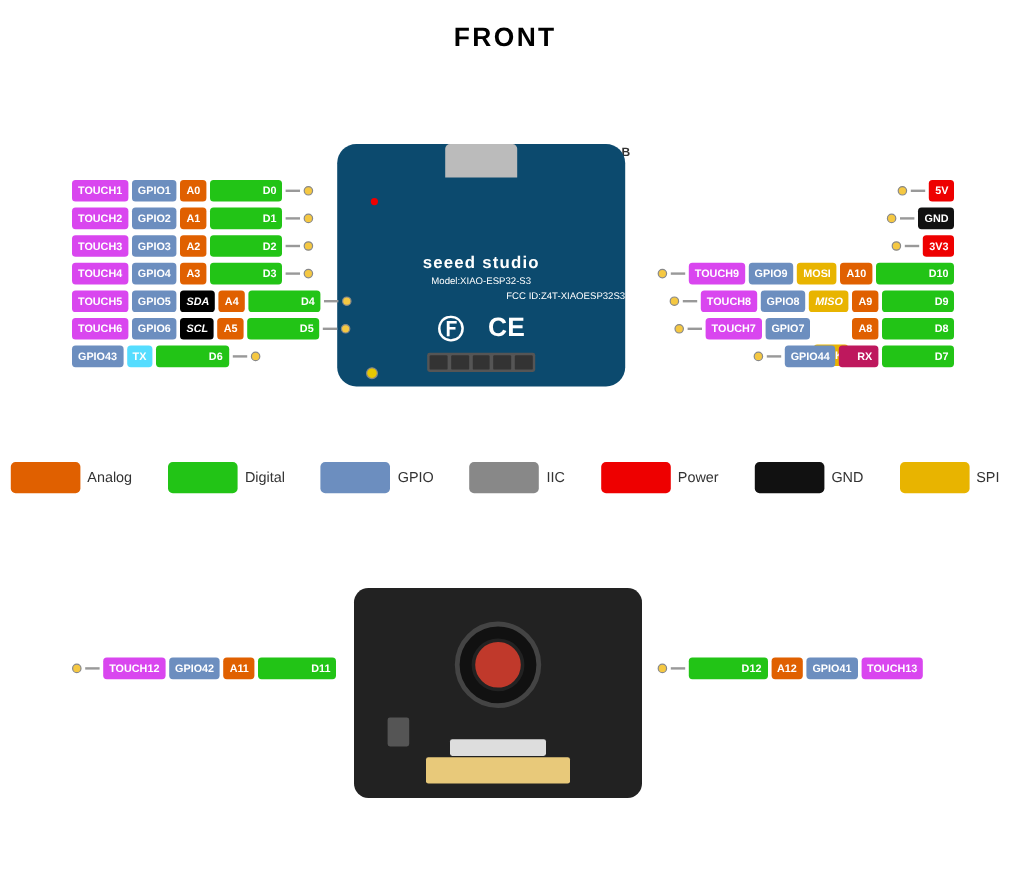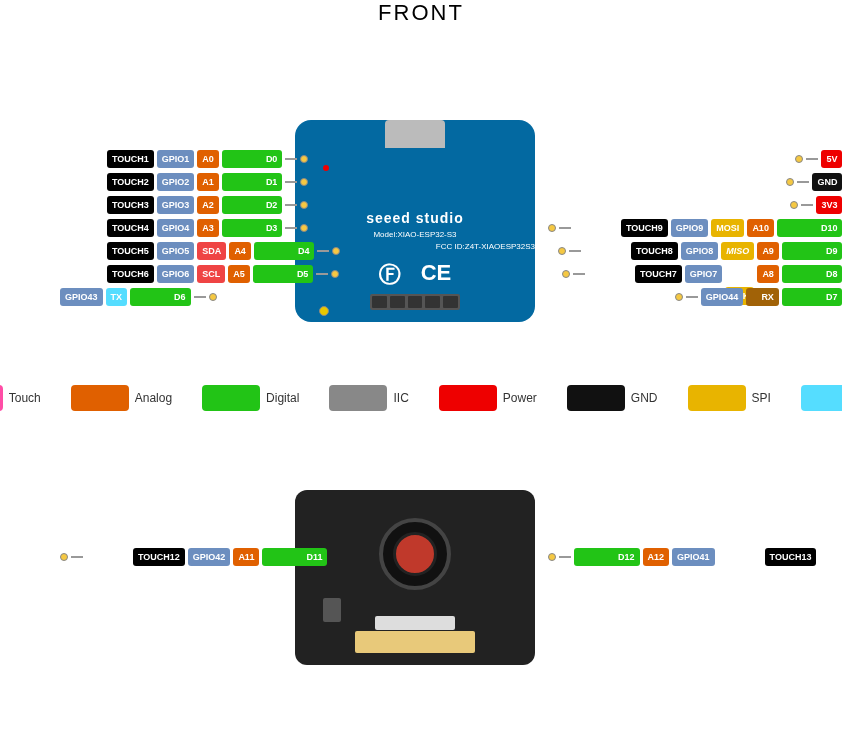--- a/index.html
+++ b/index.html
@@ -7,66 +7,67 @@
       width: 842px;
       height: 732px;
       background: #fff;
       font-family: Arial, sans-serif;
       overflow: hidden;
       position: relative;
     }
     .page-title {
       text-align: center;
       font-size: 22px;
-      font-weight: normal;
+      font-weight: bold;
+      padding-top: 18px;
       letter-spacing: 2px;
     }
 
     
     .badge {
       display: inline-block;
       padding: 2px 5px;
       border-radius: 3px;
       font-size: 9px;
       font-weight: bold;
       color: #fff;
       white-space: nowrap;
       line-height: 14px;
     }
-    .badge-touch { background: #000000; margin-left: 47px; }
+    .badge-touch { background: #d946ef; }
     .badge-gpio { background: #6c8ebf; }
     .badge-analog { background: #e06000; }
     .badge-digital { background: #22c416; padding-left: 44px; }
     .badge-power-5v { background: #e00; }
     .badge-power-3v3 { background: #e00; }
     .badge-gnd { background: #111; }
-    .badge-iic { background: #ef4444; }
+    .badge-iic { background: #000000; font-style: italic; }
     .badge-tx { background: #55ddff; color: #fff; }
-    .badge-rx { background: #a16207; color: #fff; padding-left: 15px; }
+    .badge-rx { background: #be185d; color: #fff; padding-left: 15px; }
     .badge-mosi { background: #e8b400; color: #fff; }
     .badge-miso { background: #e8b400; color: #fff; font-style: italic; }
     .badge-sck { background: #e8b400; color: #fff; margin-top: 44px; }
 
     
     .diagram-area {
       position: absolute;
       top: 50px;
       left: 0;
       width: 842px;
       height: 330px;
     }
 
     
     .board-main {
       position: absolute;
-      left: 295px;
+      left: 281px;
       top: 70px;
       width: 240px;
       height: 202px;
-      background: #0369a1;
+      background: #0c4a6e;
       border-radius: 16px;
     }
     .board-main::before {
       content: '';
       position: absolute;
       top: 0;
       left: 50%;
       transform: translateX(-50%);
       width: 60px;
       height: 28px;
@@ -443,20 +444,24 @@
     </div>
     <div class="legend-item">
       <div class="legend-box" style="background: rgb(224, 96, 0);"></div>
       <div class="legend-label">Analog</div>
     </div>
     <div class="legend-item">
       <div class="legend-box" style="background: rgb(34, 196, 22);"></div>
       <div class="legend-label">Digital</div>
     </div>
     <div class="legend-item">
+      <div class="legend-box" style="background: rgb(108, 142, 191);"></div>
+      <div class="legend-label">GPIO</div>
+    </div>
+    <div class="legend-item">
       <div class="legend-box" style="background: rgb(136, 136, 136);"></div>
       <div class="legend-label">IIC</div>
     </div>
     <div class="legend-item">
       <div class="legend-box" style="background: rgb(238, 0, 0);"></div>
       <div class="legend-label">Power</div>
     </div>
     <div class="legend-item">
       <div class="legend-box" style="background: rgb(17, 17, 17);"></div>
       <div class="legend-label">GND</div>

